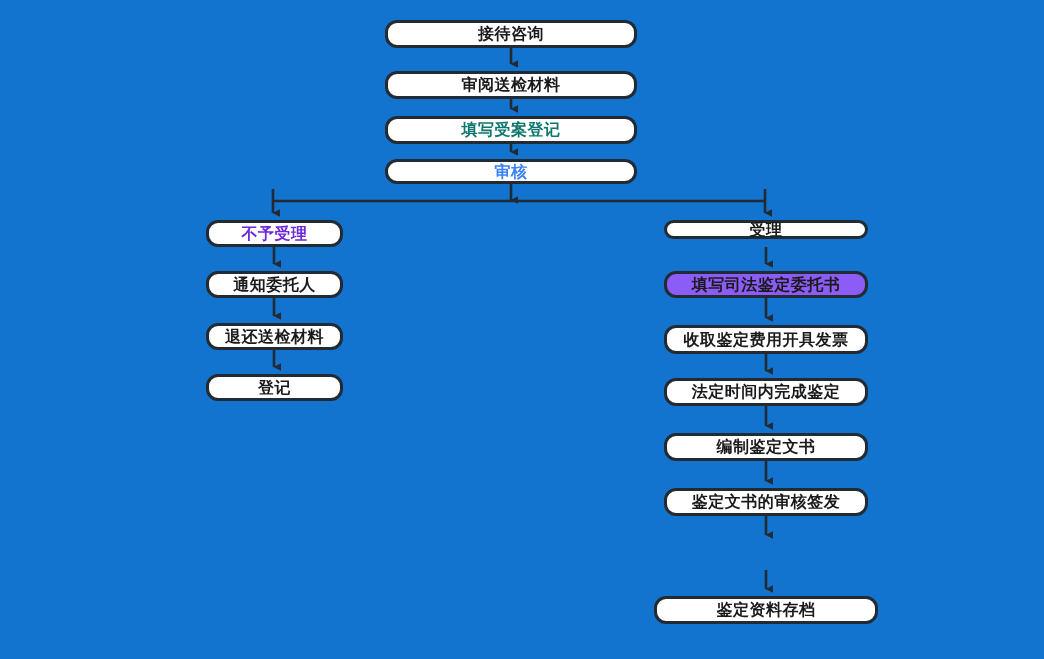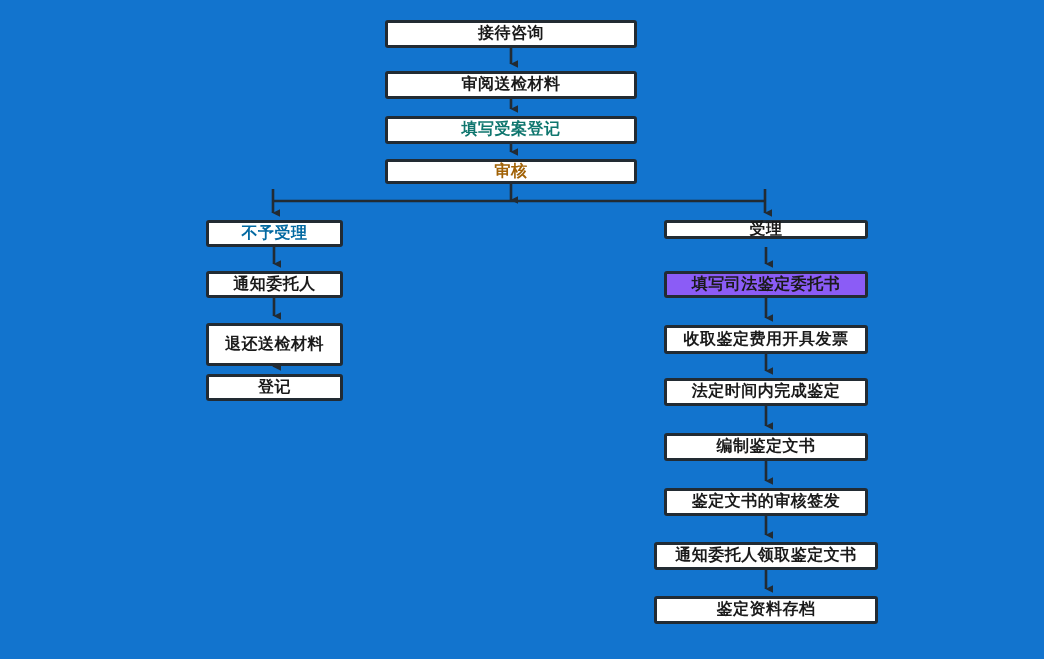--- a/index.html
+++ b/index.html
@@ -29,31 +29,31 @@
     width: 1044px;
     height: 659px;
     pointer-events: none;
   }
 
   .node {
     position: absolute;
     box-sizing: border-box;
     background: #FFFFFF;
     border: 3px solid #222B33;
-    border-radius: 3px;
+    border-radius: 12px;
     display: flex;
     align-items: center;
     justify-content: center;
     color: #1A1A1A;
     font-weight: bold;
     font-size: 16px;
     line-height: 1;
     letter-spacing: 0.5px;
     white-space: nowrap;
-    font-family: Liberation Mono, monospace;
+    font-family: Liberation Serif, serif;
   }
 
   .node-label {
     display: block;
   }
 </style>
 </head>
 <body>
 
 <div id="canvas" style="background: rgb(18, 116, 206);">
@@ -93,31 +93,31 @@
 
   <div class="node" style="left: 385px; top: 20px; width: 252px; height: 28px; background: rgb(255, 255, 255); border-color: rgb(34, 43, 51); color: rgb(26, 26, 26);">
     <span class="node-label">接待咨询</span>
   </div>
   <div class="node" style="left: 385px; top: 71px; width: 252px; height: 28px; background: rgb(255, 255, 255); border-color: rgb(34, 43, 51); color: rgb(26, 26, 26);">
     <span class="node-label">审阅送检材料</span>
   </div>
   <div class="node" style="left: 385px; top: 116px; width: 252px; height: 28px; background: rgb(255, 255, 255); border-color: rgb(34, 43, 51); color: #0f766e;">
     <span class="node-label">填写受案登记</span>
   </div>
-  <div class="node" style="left: 385px; top: 159px; width: 252px; height: 25px; background: rgb(255, 255, 255); border-color: rgb(34, 43, 51); color: #a16207;">
+  <div class="node" style="left: 385px; top: 159px; width: 252px; height: 25px; background: rgb(255, 255, 255); border-color: rgb(34, 43, 51); color: #3b82f6;">
     <span class="node-label">审核</span>
   </div>
 
-  <div class="node" style="left: 206px; top: 220px; width: 137px; height: 27px; background: rgb(255, 255, 255); border-color: rgb(34, 43, 51); color: #0369a1;">
+  <div class="node" style="left: 206px; top: 220px; width: 137px; height: 27px; background: rgb(255, 255, 255); border-color: rgb(34, 43, 51); color: #6d28d9;">
     <span class="node-label">不予受理</span>
   </div>
   <div class="node" style="left: 206px; top: 271px; width: 137px; height: 27px; background: rgb(255, 255, 255); border-color: rgb(34, 43, 51); color: rgb(26, 26, 26);">
     <span class="node-label">通知委托人</span>
   </div>
-  <div class="node" style="left: 206px; top: 323px; width: 137px; height: 43px; background: rgb(255, 255, 255); border-color: rgb(34, 43, 51); color: rgb(26, 26, 26);">
+  <div class="node" style="left: 206px; top: 323px; width: 137px; height: 27px; background: rgb(255, 255, 255); border-color: rgb(34, 43, 51); color: rgb(26, 26, 26);">
     <span class="node-label">退还送检材料</span>
   </div>
   <div class="node" style="left: 206px; top: 374px; width: 137px; height: 27px; background: rgb(255, 255, 255); border-color: rgb(34, 43, 51); color: rgb(26, 26, 26);">
     <span class="node-label">登记</span>
   </div>
 
   <div class="node" style="left: 664px; top: 220px; width: 204px; height: 19px; background: rgb(255, 255, 255); border-color: rgb(34, 43, 51); color: rgb(26, 26, 26);">
     <span class="node-label">受理</span>
   </div>
   <div class="node" style="left: 664px; top: 271px; width: 204px; height: 27px; background: #8b5cf6; border-color: rgb(34, 43, 51); color: rgb(26, 26, 26);">
@@ -128,20 +128,17 @@
   </div>
   <div class="node" style="left: 664px; top: 378px; width: 204px; height: 28px; background: rgb(255, 255, 255); border-color: rgb(34, 43, 51); color: rgb(26, 26, 26);">
     <span class="node-label">法定时间内完成鉴定</span>
   </div>
   <div class="node" style="left: 664px; top: 433px; width: 204px; height: 28px; background: rgb(255, 255, 255); border-color: rgb(34, 43, 51); color: rgb(26, 26, 26);">
     <span class="node-label">编制鉴定文书</span>
   </div>
   <div class="node" style="left: 664px; top: 488px; width: 204px; height: 28px; background: rgb(255, 255, 255); border-color: rgb(34, 43, 51); color: rgb(26, 26, 26);">
     <span class="node-label">鉴定文书的审核签发</span>
   </div>
-  <div class="node" style="left: 654px; top: 542px; width: 224px; height: 28px; background: rgb(255, 255, 255); border-color: rgb(34, 43, 51); color: rgb(26, 26, 26);">
-    <span class="node-label">通知委托人领取鉴定文书</span>
-  </div>
   <div class="node" style="left: 654px; top: 596px; width: 224px; height: 28px; background: rgb(255, 255, 255); border-color: rgb(34, 43, 51); color: rgb(26, 26, 26);">
     <span class="node-label">鉴定资料存档</span>
   </div>
 
 </div>
 
 </body></html>

